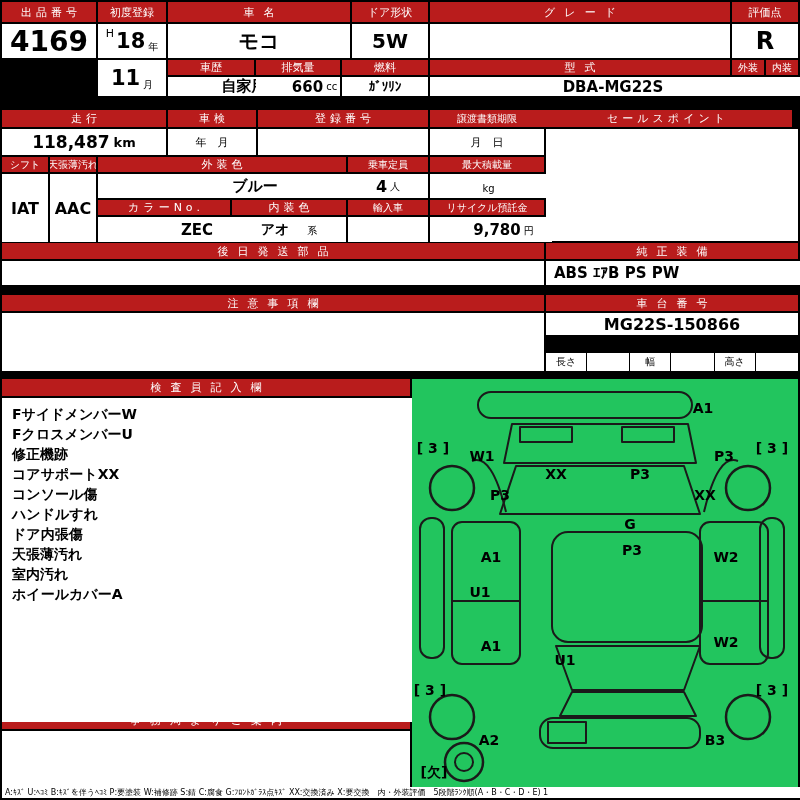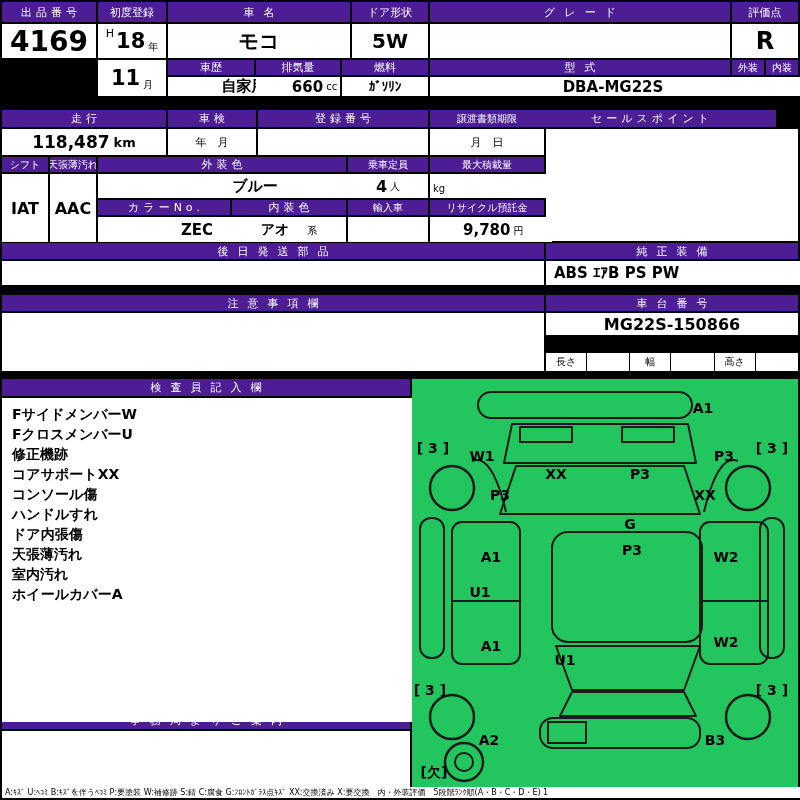--- a/index.html
+++ b/index.html
@@ -7,39 +7,39 @@
     position:relative; width:800px; height:800px; background:#000;
     font-family:"DejaVu Sans","Liberation Sans",sans-serif; color:#000;
     overflow:hidden;
   }
   .cell {
     position:absolute; background:#fff; display:flex;
     align-items:center; justify-content:center; overflow:hidden;
     white-space:nowrap;
   }
   .hdr {
-    background:#4c1d95; color:#fff; font-size:11px;
+    background:#b91c1c; color:#fff; font-size:11px;
     letter-spacing:4px; text-indent:4px;
   }
   .hdr.tight { letter-spacing:0; text-indent:0; }
   .hdr.wide  { letter-spacing:9px; text-indent:9px; }
   .hdr.small { font-size:10px; }
   .f28 { font-size:28px; font-weight:bold; }
   .f24 { font-size:24px; font-weight:bold; }
   .f20 { font-size:20px; font-weight:bold; }
   .f17 { font-size:17px; font-weight:bold; }
   .f16 { font-size:16px; font-weight:bold; }
   .f15 { font-size:15px; font-weight:bold;padding-left:33px; }
   .f14 { font-size:14px; font-weight:bold; }
   .f13 { font-size:13px; font-weight:bold; }
   .f11 { font-size:11px; }
   .era  { font-size:11px; align-self:flex-start; margin:3px 2px 0 0; }
   .big  { font-size:21px; font-weight:bold; }
   .unit { font-size:10px; align-self:flex-end; margin:0 0 4px 3px; }
-  .right { justify-content:flex-start; padding-right:8px; }
+  .right { justify-content:center; padding-right:8px; }
   .left  { justify-content:flex-start; padding-left:8px; }
   .notes-box { flex-direction:column; align-items:flex-start; justify-content:flex-start; padding:6px 10px; }
   .note-line { font-size:14px; font-weight:bold; line-height:20px; }
   .spec-row { display:flex; align-items:stretch; padding:0; }
   .spec-lab, .spec-val { display:flex; align-items:center; justify-content:center;
     font-size:10px; border-right:1px solid #000; background:#fff; }
   .spec-lab { width:40px; } .spec-val { flex:1; }
   .spec-val:last-child { border-right:none; }
   #diagram { position:absolute; left:412px; top:379px; width:386px; height:408px; background:#22c55e; }
   #diagram svg { position:absolute; left:0; top:0; }
@@ -97,21 +97,21 @@
   <div class="cell" style="left:2px;top:129px;width:164px;height:26px">
     <span class="f17">118,487</span>
     <span class="f13" style="margin-left:4px">km</span>
   </div>
   <div class="cell hdr" style="left:168px;top:110px;width:88px;height:17px">車検</div>
   <div class="cell f11" style="left:168px;top:129px;width:88px;height:26px">年　月</div>
   <div class="cell hdr" style="left:258px;top:110px;width:170px;height:17px">登録番号</div>
   <div class="cell" style="left:258px;top:129px;width:170px;height:26px"></div>
   <div class="cell hdr tight small" style="left:430px;top:110px;width:114px;height:17px">譲渡書類期限</div>
   <div class="cell f11" style="left:430px;top:129px;width:114px;height:26px">月　日</div>
-  <div class="cell hdr" style="left:524px;top:110px;width:252px;height:17px">セールスポイント</div>
+  <div class="cell hdr" style="left:540px;top:110px;width:252px;height:17px">セールスポイント</div>
   <div class="cell" style="left:546px;top:129px;width:252px;height:112px"></div>
 
   <div class="cell hdr tight small" style="left:2px;top:157px;width:46px;height:15px">シフト</div>
   <div class="cell hdr tight small" style="left:50px;top:157px;width:46px;height:15px">天張薄汚れ</div>
   <div class="cell f16" style="left:2px;top:174px;width:46px;height:68px">IAT</div>
   <div class="cell f16" style="left:50px;top:174px;width:46px;height:68px">AAC</div>
   <div class="cell f15" style="left:98px;top:174px;width:248px;height:24px">ブルー</div>
   <div class="cell hdr" style="left:98px;top:157px;width:248px;height:15px">外装色</div>
   <div class="cell hdr tight small" style="left:348px;top:157px;width:80px;height:15px">乗車定員</div>
   <div class="cell" style="left:348px;top:174px;width:80px;height:24px">

